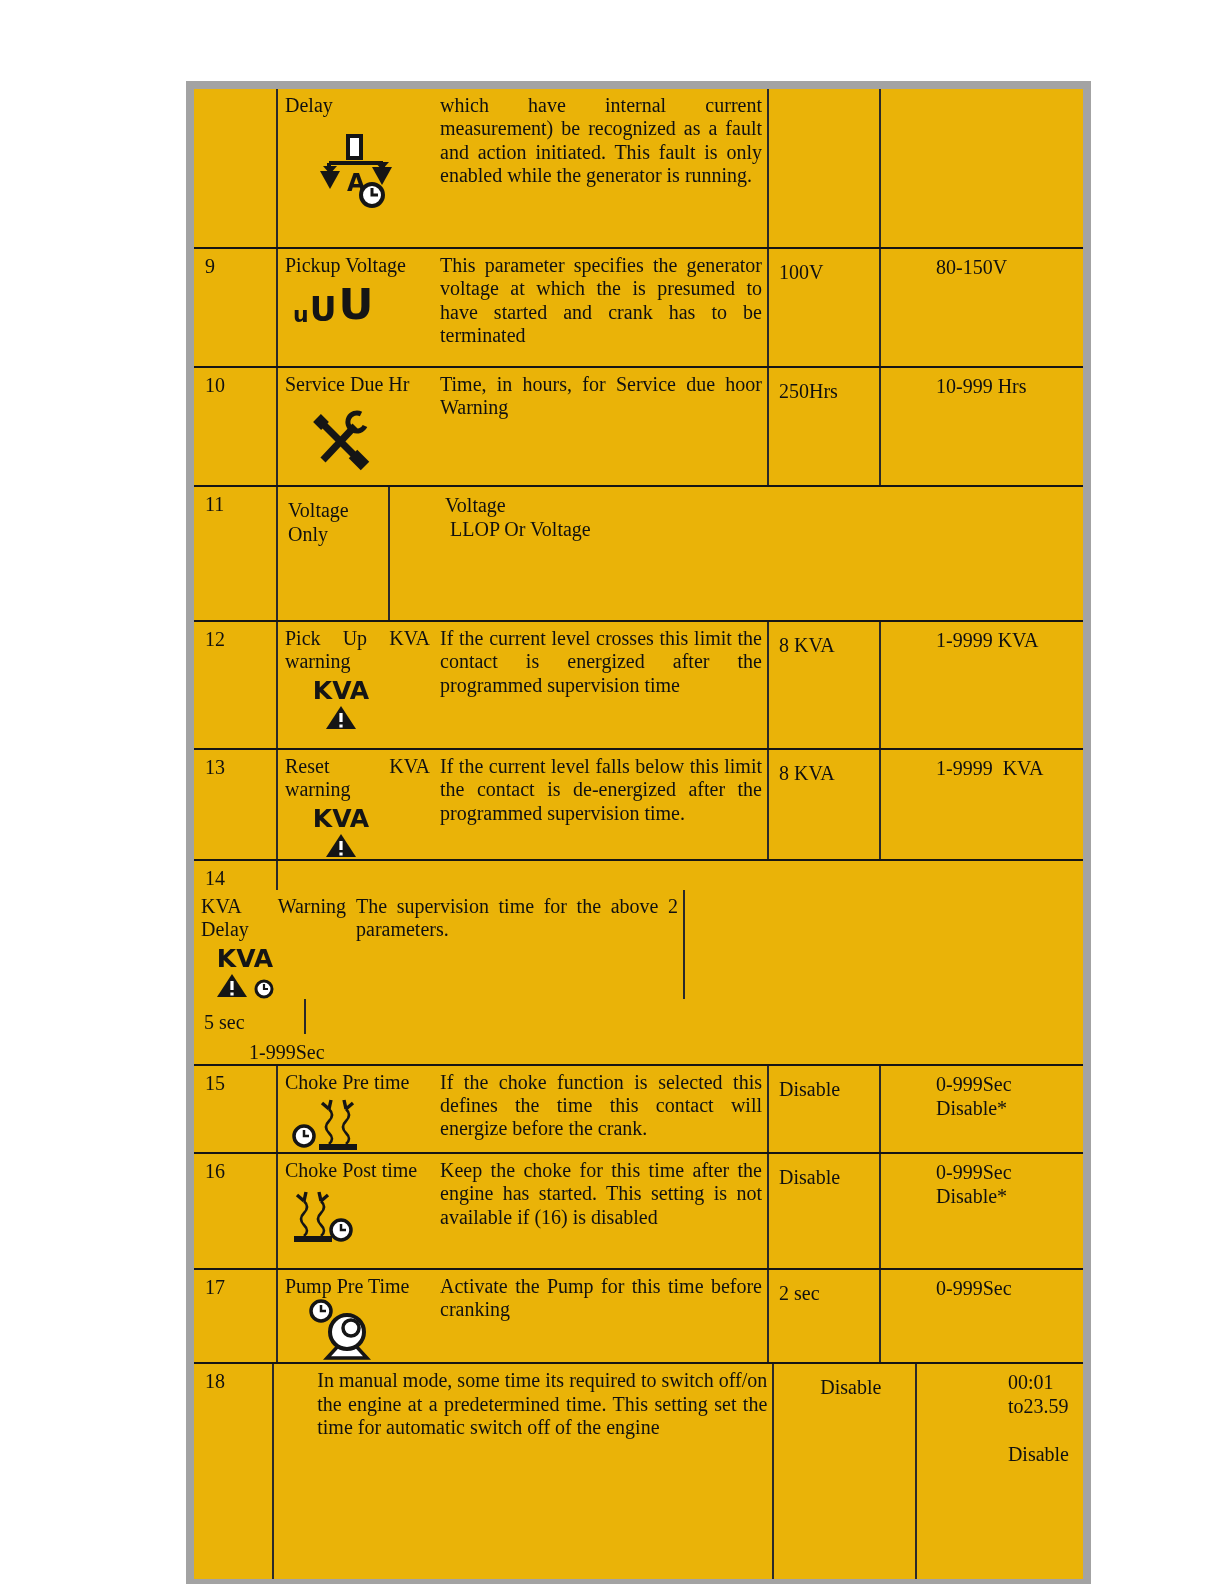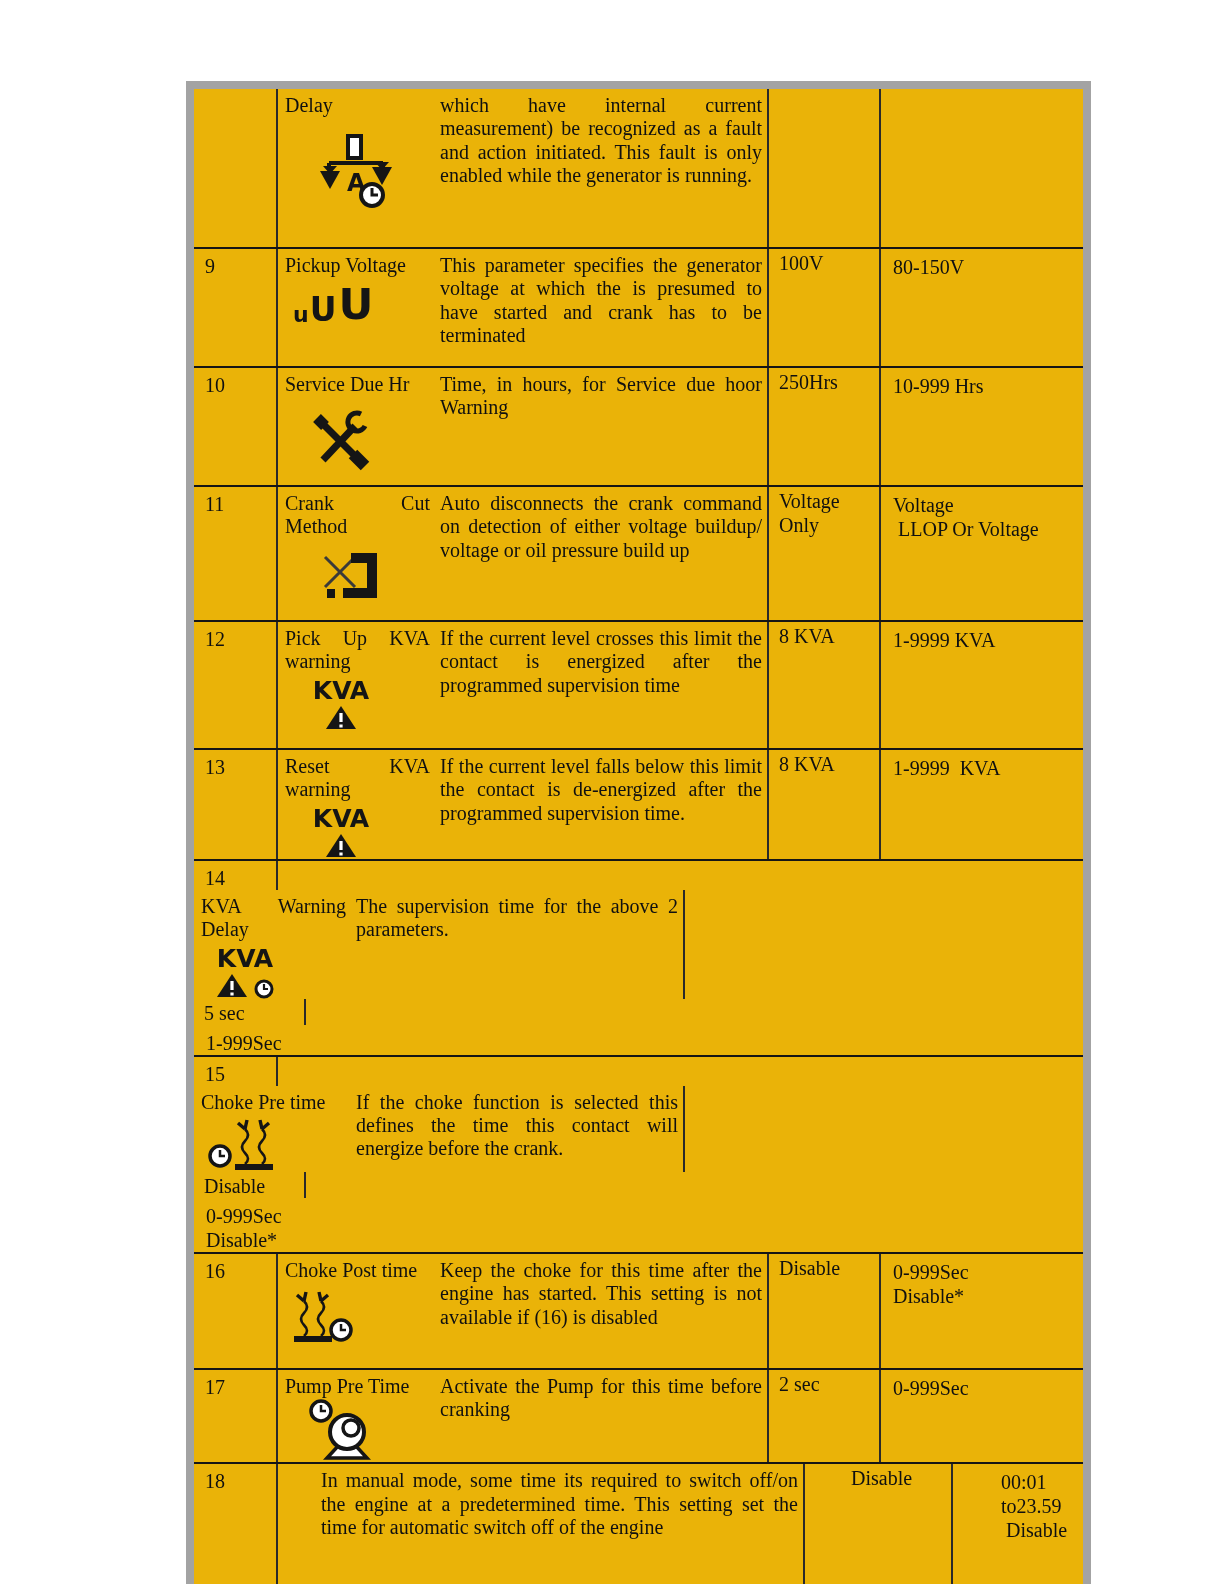--- a/index.html
+++ b/index.html
@@ -13,37 +13,37 @@
     position:absolute; left:186px; top:81px; width:905px;
     border:8px solid #a3a3a3; background:#eab308;
   }
   .tr { display:flex; border-bottom:2px solid #151515; }
   .tr:last-child { border-bottom:none; }
   .td { border-right:2px solid #2a2a2a; }
   .td:last-child { border-right:none; }
 
   .c-no   { width:84px;  padding:6px 4px 0 11px; font-size:20px; }
   .c-main { width:491px; display:flex; padding:5px 5px 0 7px; }
-  .c-def  { width:112px; padding:2px 4px 0 10px; font-size:20px; line-height:1.2; white-space:pre-wrap; }
-  .c-rng  { flex:1;      padding:6px 6px 0 12px; font-size:20px; line-height:1.2; white-space:pre-wrap; }
+  .c-def  { width:112px; padding:11px 4px 0 10px; font-size:20px; line-height:1.2; white-space:pre-wrap; }
+  .c-rng  { flex:1;      padding:6px 14px 0 12px; font-size:20px; line-height:1.2; white-space:pre-wrap;margin-left:43px; }
 
   .nameblock { width:145px; margin-right:10px; flex:none; }
   .pname { font-size:20px; line-height:1.17; text-align:justify; }
   .pdesc { flex:1; font-size:20px; line-height:1.17; text-align:justify; }
   .picon { margin-top:8px; }
 
   
   .r0  { min-height:160px; }
   .r1  { min-height:119px; }
   .r2  { min-height:119px; }
   .r3  { min-height:135px; }
   .r4  { min-height:128px; }
   .r5  { min-height:103px; }
   .r6  { min-height:121px;flex-direction:column; }
-  .r7  { min-height:82px;flex-direction:column;  }
+  .r7  { min-height:82px;  }
   .r8  { min-height:116px; }
   .r9  { min-height:93px;  }
   .r10 { min-height:215px;gap:36px; }
 
   
   .uvu { display:flex; align-items:flex-end; margin:6px 0 0 8px;
          font-family:"DejaVu Sans", sans-serif; font-weight:bold; color:#151515; }
   .uvu .u1 { font-size:22px; line-height:1; }
   .uvu .u2 { font-size:33px; line-height:1; margin-left:1px; }
   .uvu .u3 { font-size:43px; line-height:1; margin-left:2px; }
@@ -120,33 +120,20 @@
         </div>
       </div>
       <div class="pdesc">Time, in hours, for Service due hoor Warning</div>
     </div>
     <div class="td c-def">250Hrs</div>
     <div class="td c-rng">10-999 Hrs</div>
   </div>
 
   <div class="tr r3">
     <div class="td c-no">11</div>
-    <div class="td c-main">
-      <div class="nameblock">
-        <div class="pname">Crank Cut Method</div>
-        <div class="picon" style="margin:8px 0 0 34px">
-          <svg width="66" height="60" viewBox="0 0 66 60">
-            <path d="M6 10 L36 40 M36 10 L6 40" stroke="#3a3a3a" stroke-width="3"></path>
-            <path d="M32 11 H53 V46 H24" fill="none" stroke="#151515" stroke-width="10"></path>
-            <rect x="8" y="42" width="8" height="9" fill="#151515"></rect>
-          </svg>
-        </div>
-      </div>
-      <div class="pdesc">Auto disconnects the crank command on detection of either voltage buildup/ voltage or oil pressure build up</div>
-    </div>
     <div class="td c-def">Voltage
 Only</div>
     <div class="td c-rng">Voltage
  LLOP Or Voltage</div>
   </div>
 
   <div class="tr r4">
     <div class="td c-no">12</div>
     <div class="td c-main">
       <div class="nameblock">

